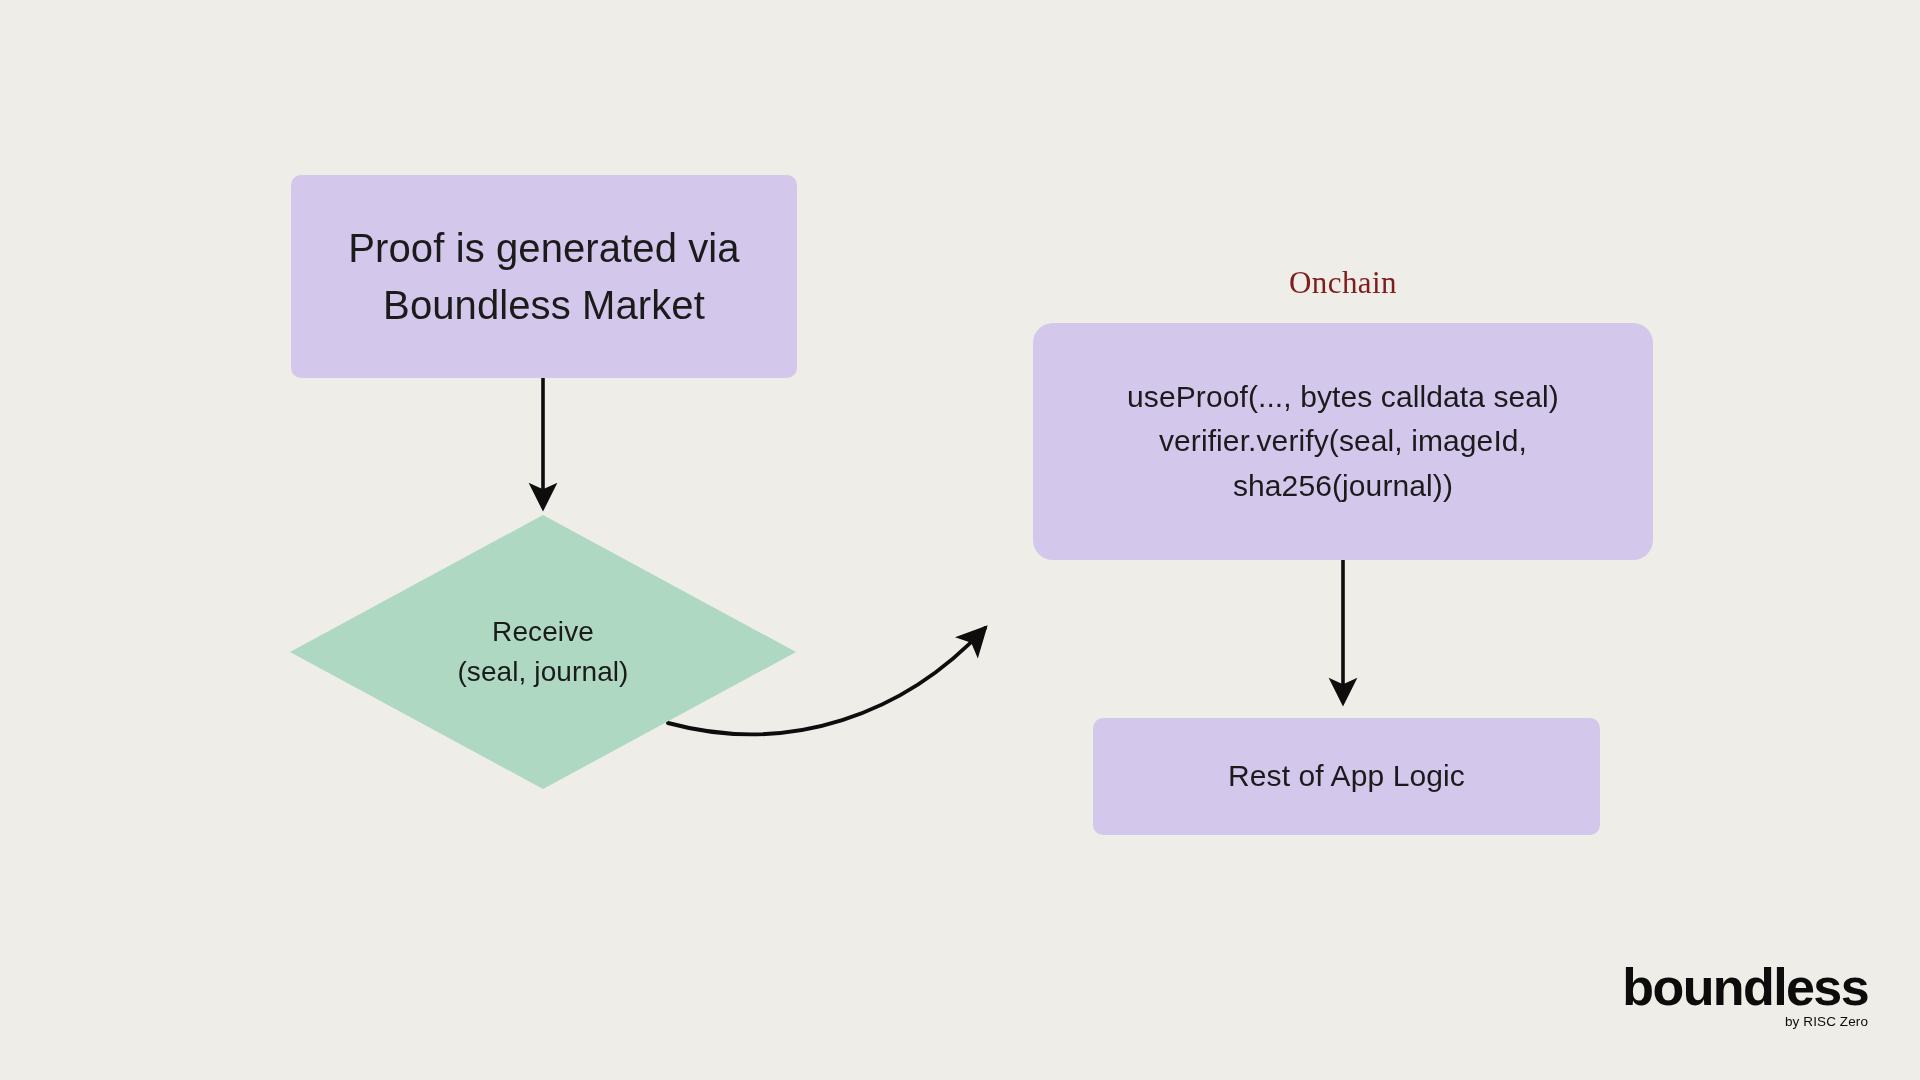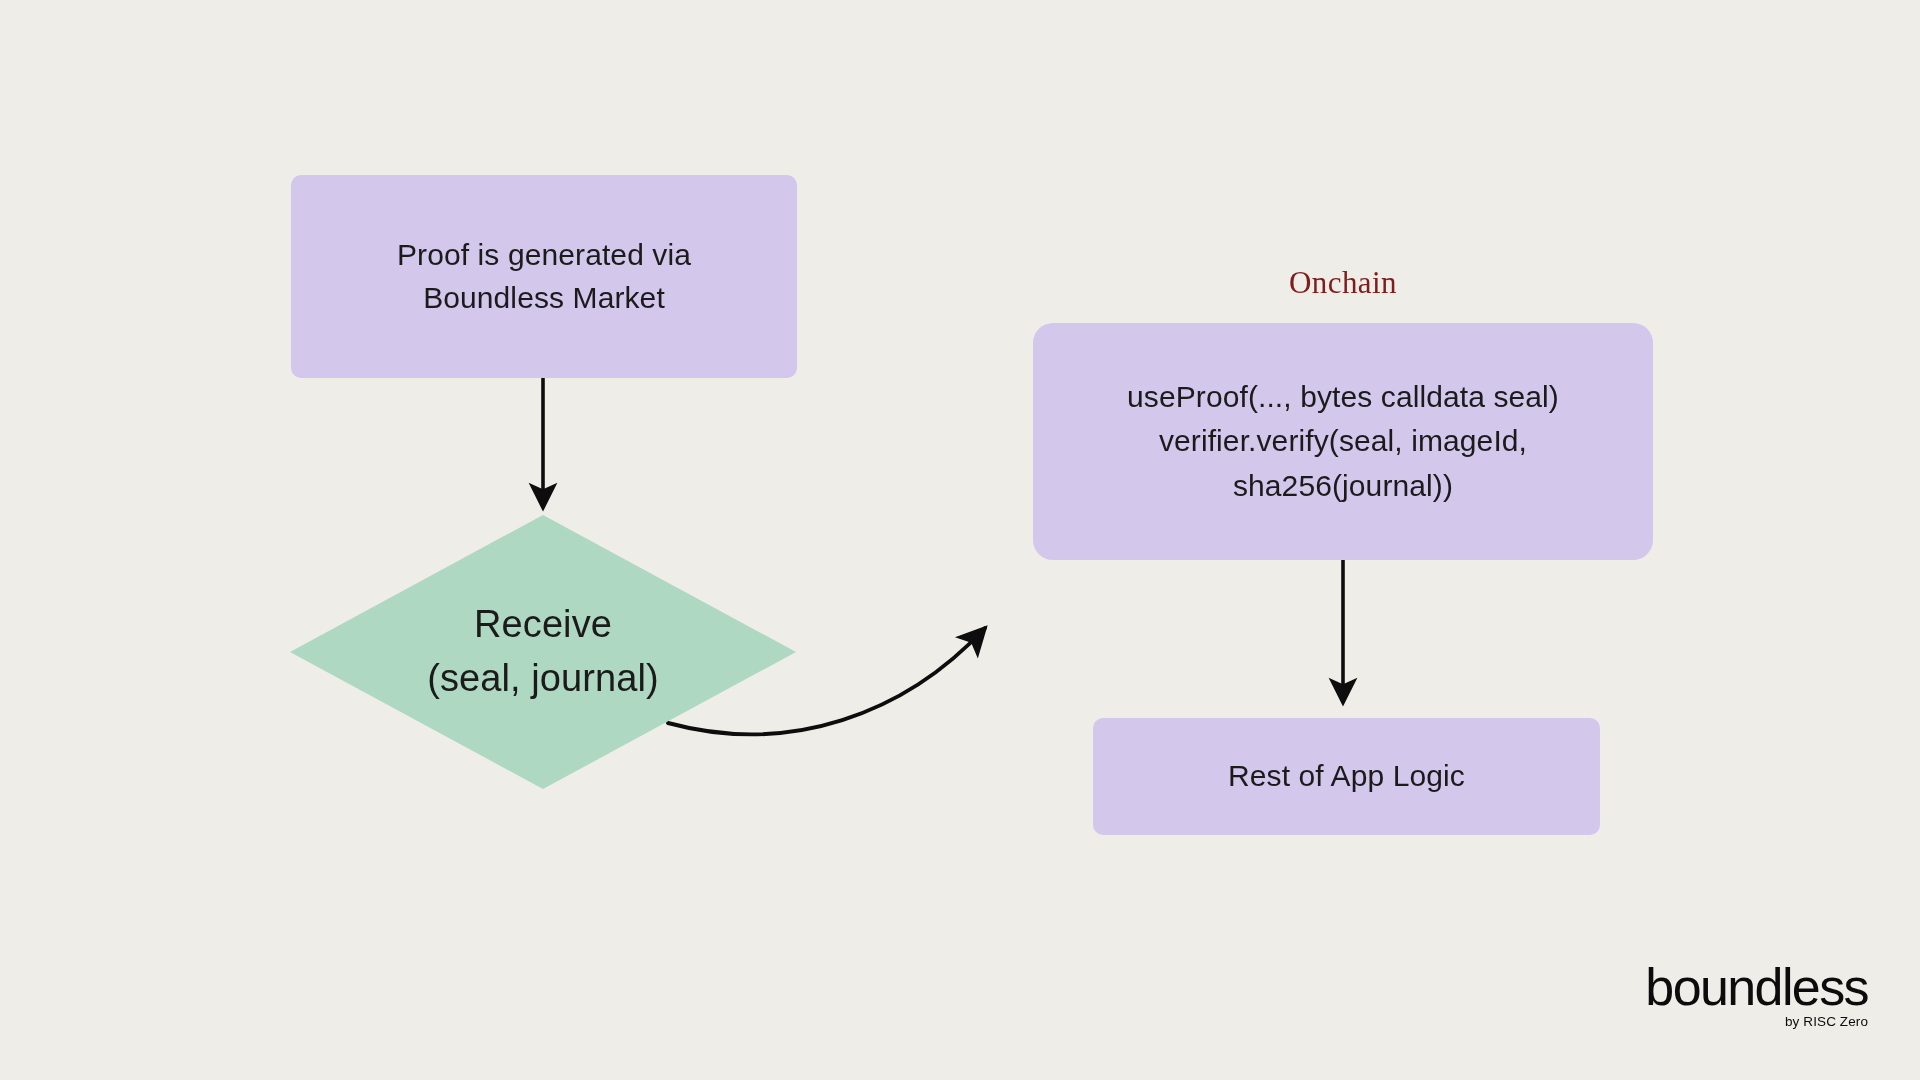--- a/index.html
+++ b/index.html
@@ -52,21 +52,21 @@
     letter-spacing: 0.1px;
   }
 
   #node-proof-generated {
     left: 291px;
     top: 175px;
     width: 506px;
     height: 203px;
   }
   #node-proof-generated .node-text {
-    font-size: 30px;
+    font-size: 40px;
   }
 
   #node-onchain-verify {
     left: 1033px;
     top: 323px;
     width: 620px;
     height: 237px;
     border-radius: 20px;
   }
   #node-onchain-verify .node-text {
@@ -95,21 +95,21 @@
     position: absolute;
     left: 0;
     top: 0;
     width: 100%;
     height: 100%;
     background: #AED8C2;
     clip-path: polygon(50% 0%, 100% 50%, 50% 100%, 0% 50%);
   }
   #node-receive .node-text {
     position: relative;
-    font-size: 38px;
+    font-size: 28px;
     z-index: 2;
   }
 
   
   #onchain-caption {
     position: absolute;
     left: 1033px;
     top: 265px;
     width: 620px;
     text-align: center;
@@ -124,21 +124,21 @@
     position: absolute;
     right: 52px;
     bottom: 52px;
     text-align: right;
     color: #0C0C0C;
   }
   #brand-logo .wordmark {
     font-size: 52px;
     letter-spacing: -1.6px;
     line-height: 1;
-    font-weight: 400;
+    font-weight: 700;
   }
   #brand-logo .byline {
     font-size: 13.5px;
     letter-spacing: 0.1px;
     margin-top: 2px;
     line-height: 1;
   }
 </style>
 </head>
 <body>

